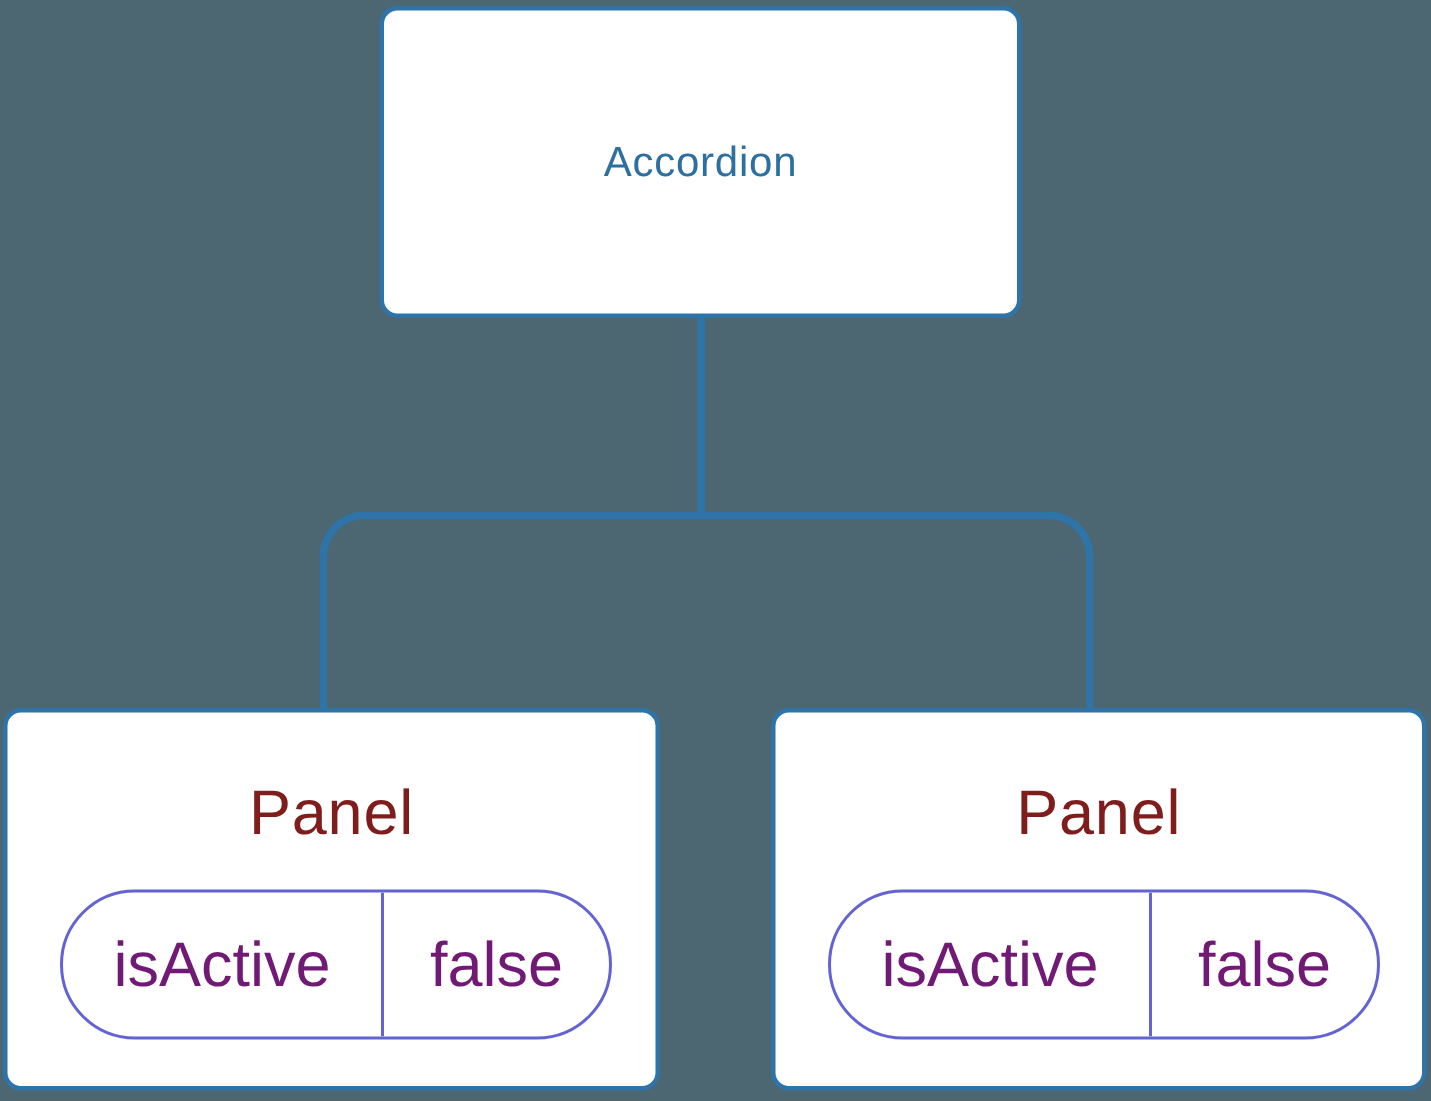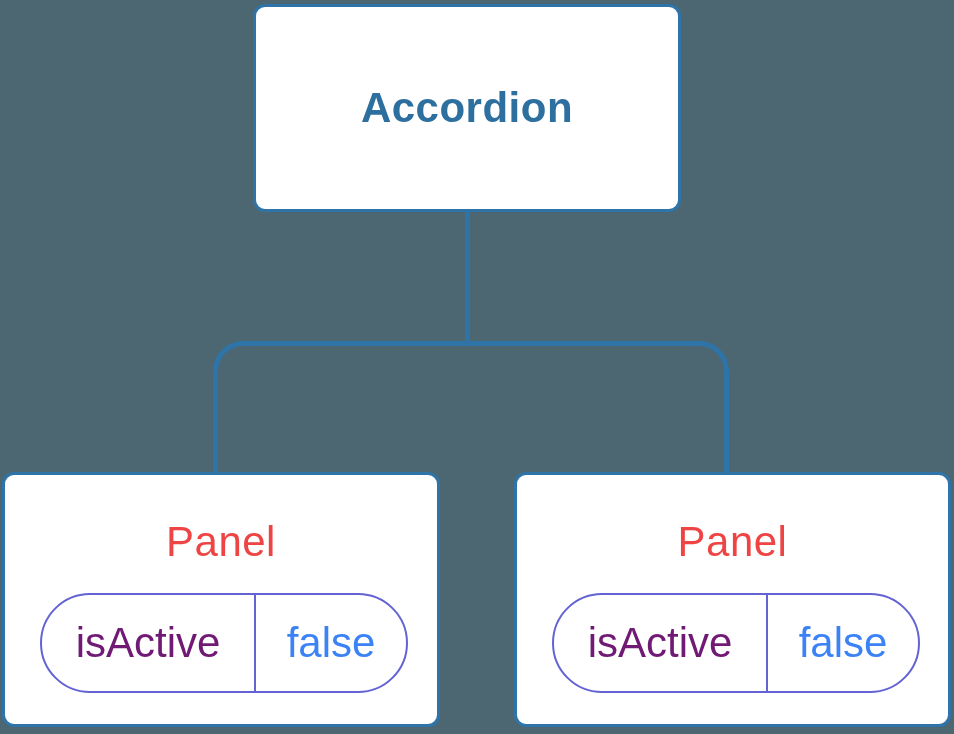--- a/index.html
+++ b/index.html
@@ -25,22 +25,22 @@
   .node-root {
     left: 253px;
     top: 4px;
     width: 428px;
     height: 208px;
     display: flex;
     align-items: center;
     justify-content: center;
   }
   .node-label {
-    font-size: 42px;
-    font-weight: 700;
+    font-size: 28px;
+    font-weight: 400;
     color: #2D6F9E;
     line-height: 1;
     letter-spacing: 0.5px;
   }
   .stem {
     position: absolute;
     left: 465px;
     top: 211px;
     width: 5px;
     height: 133px;
@@ -69,21 +69,21 @@
     position: absolute;
     left: 0;
     top: 42px;
     width: 100%;
     height: 50px;
     display: flex;
     align-items: center;
     justify-content: center;
     font-size: 42px;
     font-weight: 500;
-    color: #ef4444;
+    color: #7f1d1d;
     letter-spacing: 0.5px;
   }
   .state-pill {
     position: absolute;
     left: 35px;
     top: 118px;
     width: 368px;
     height: 100px;
     box-sizing: border-box;
     border: 2px solid #6363D4;
@@ -102,21 +102,21 @@
     justify-content: center;
     font-size: 42px;
     color: #701a75;
   }
   .state-value {
     flex: 1;
     display: flex;
     align-items: center;
     justify-content: center;
     font-size: 42px;
-    color: #3b82f6;
+    color: #701a75;
   }
 </style>
 </head>
 <body>
 
 <div class="stage">
 
   <div class="node node-root">
     <span class="node-label">Accordion</span>
   </div>

